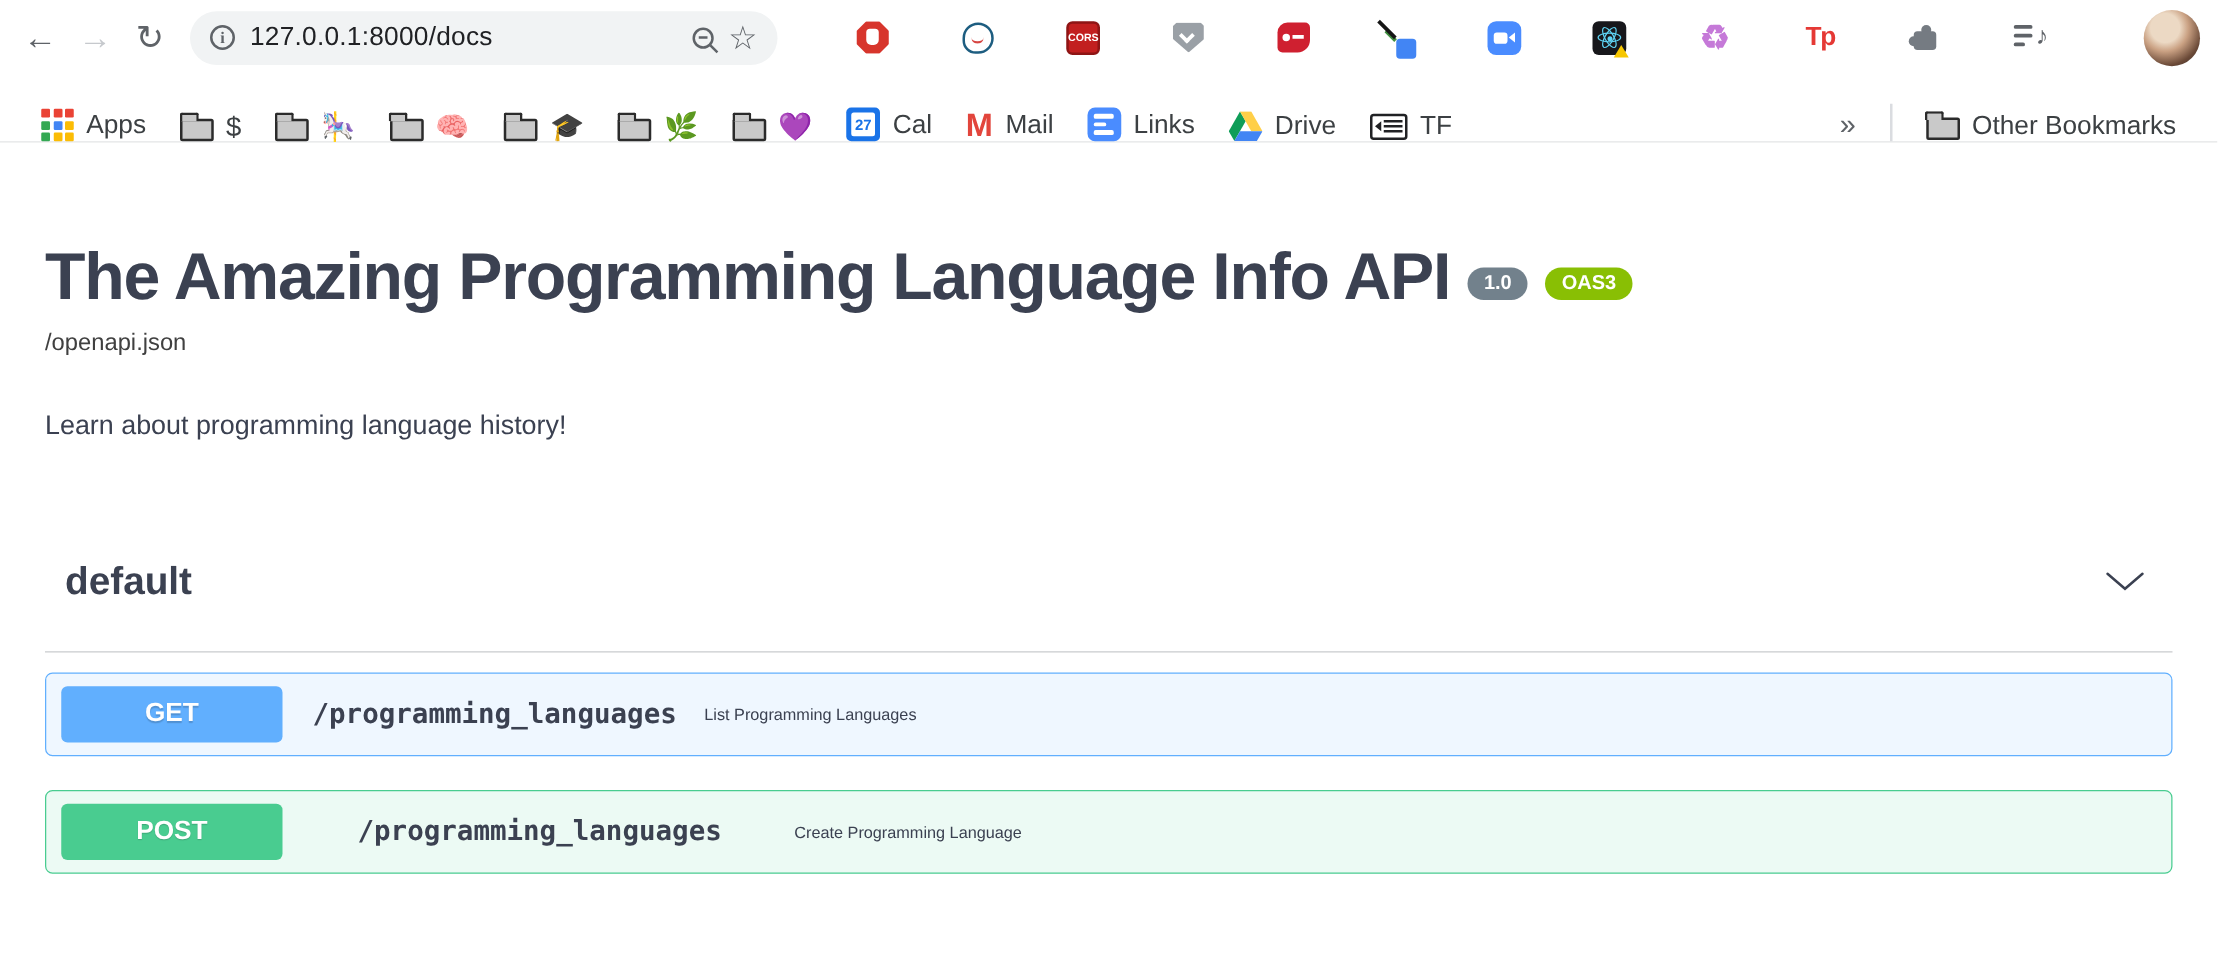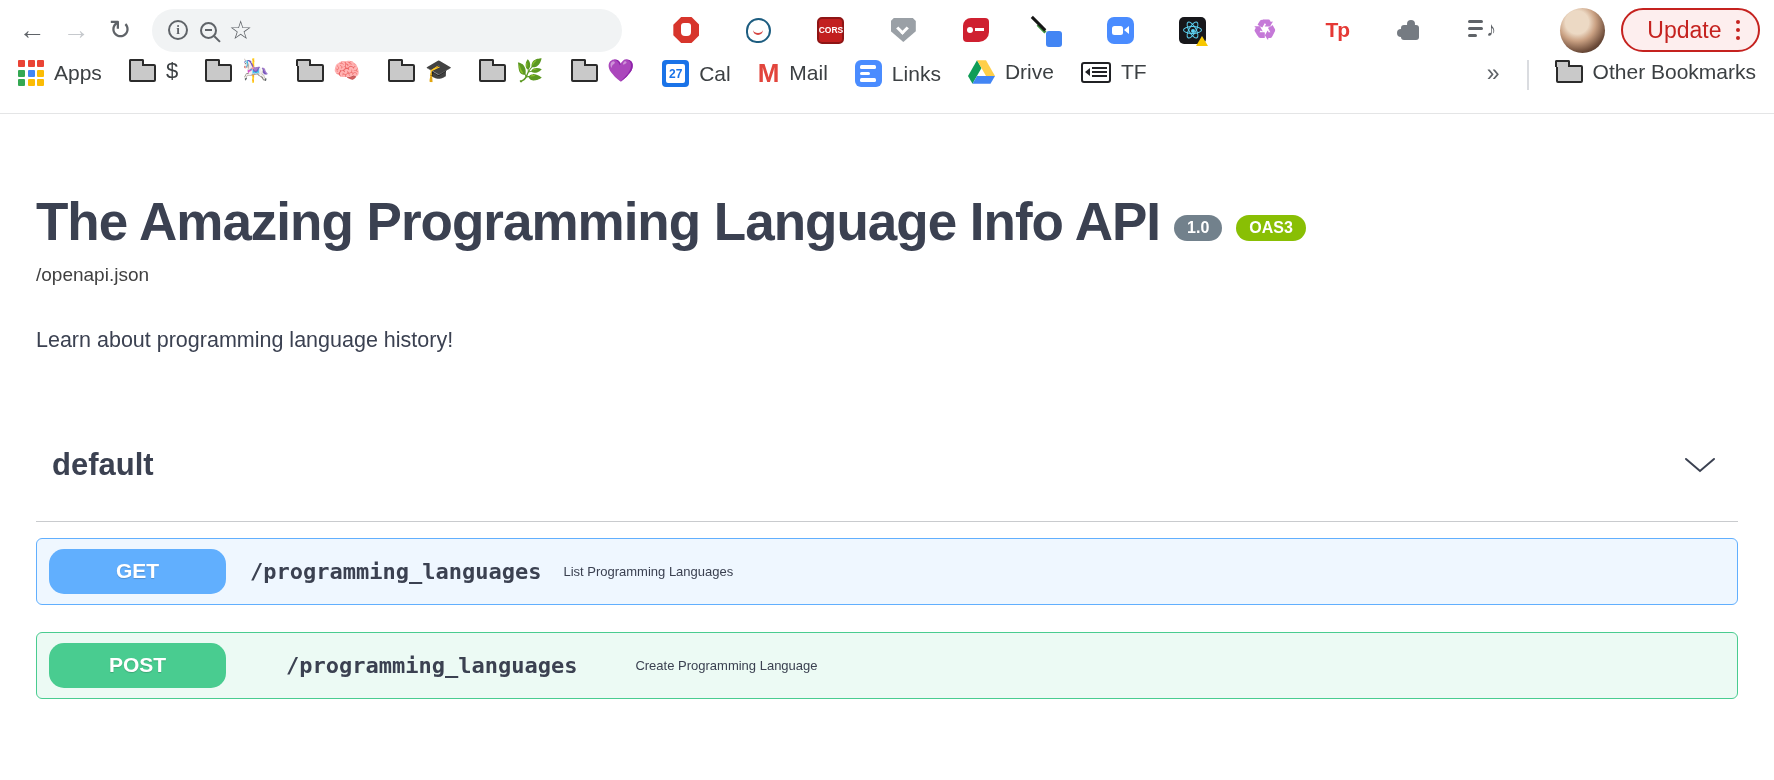--- a/index.html
+++ b/index.html
@@ -80,21 +80,21 @@
 
   .avatar { width:45px; height:45px; border-radius:50%; margin-left:14px; flex:0 0 auto; cursor:pointer;
     background:radial-gradient(circle at 38% 32%, #ecd9c4 0 28%, #caa183 45%, #6b4a38 72%, #2e2220 100%); }
 
   .update-btn { margin-left:16px; height:44px; padding:0 18px 0 24px; border:2px solid #c5221f; border-radius:23px;
     background:#fdeeee; color:#c5221f; font-size:23px; display:flex; align-items:center; gap:14px; cursor:pointer; flex:0 0 auto; }
   .kebab { display:flex; flex-direction:column; gap:3.5px; }
   .kebab i { width:4.5px; height:4.5px; border-radius:50%; background:#c5221f; }
 
   
-  .bookmarks { height:54px; display:flex; align-items:flex-start; padding:0 18px; gap:27px;
+  .bookmarks { height:54px; display:flex; align-items:flex-end; padding:0 33px; gap:27px;
     border-bottom:1px solid #e4e5e6; background:#fff; }
   .bm { display:flex; align-items:center; gap:10px; font-size:21px; color:#3c4043; cursor:pointer; white-space:nowrap; }
   .apps-grid { display:grid; grid-template-columns:repeat(3,7px); grid-template-rows:repeat(3,7px); gap:2.5px; }
   .apps-grid i { border-radius:1px; }
   .folder { width:27px; height:18px; background:#c9c9c9; border:2.2px solid #2b2b2b; border-radius:2px; position:relative; margin-top:4px; }
   .folder::before { content:""; position:absolute; top:-7px; left:-2.2px; width:11px; height:5px;
     background:#c9c9c9; border:2.2px solid #2b2b2b; border-bottom:none; border-radius:2px 2px 0 0; }
   .bm-emoji { font-size:22px; line-height:1; }
   .cal-icon { width:27px; height:27px; background:#1a73e8; border-radius:4px; display:flex; align-items:center; justify-content:center; }
   .cal-icon i { width:19px; height:19px; background:#fff; border-radius:2px; color:#1a73e8; font-size:12px; font-weight:700;
@@ -125,37 +125,38 @@
   .tag-section { margin-top:88px; }
   .tag-header { display:flex; align-items:center; justify-content:space-between;
     padding:6px 22px 38px 16px; border-bottom:1px solid #c9cbce; cursor:pointer; }
   .tag-title { font-size:31px; font-weight:700; color:#3b4151; }
   .chev { width:32px; height:16px; }
 
   .op { margin-top:16px; height:67px; border-radius:6px; display:flex; align-items:center; padding:0 12px; cursor:pointer; }
   .op + .op { margin-top:27px; }
   .op.get  { background:rgba(97,175,254,.10); border:1.6px solid #61affe; }
   .op.post { background:rgba(73,204,144,.10); border:1.6px solid #49cc90;gap:36px; }
-  .method { width:177px; height:45px; border-radius:15px; color:#fff; font-weight:700; font-size:21px;
+  .method { width:177px; height:45px; border-radius:5px; color:#fff; font-weight:700; font-size:21px;
     display:flex; align-items:center; justify-content:center; text-shadow:0 1px 1px rgba(0,0,0,.18); }
   .op.get  .method { background:#61affe; }
   .op.post .method { background:#49cc90; }
   .path { margin-left:24px; font-family:"DejaVu Sans Mono", monospace; font-weight:700; font-size:22px; color:#3b4151; }
   .summary { margin-left:22px; font-size:13px; color:#3b4151; }
 </style>
 </head>
 <body>
 
 <div class="toolbar">
   <button class="nav-btn">←</button>
   <button class="nav-btn disabled">→</button>
   <button class="nav-btn">↻</button>
 
   <div class="urlbar">
     <span class="info-circle">i</span>
+    <span class="url-text">127.0.0.1:8000/docs</span>
     <span class="mag"></span>
     <span class="star-glyph">☆</span>
   </div>
 
   <div class="ext-row">
     <span class="ext">
         <span class="octagon">
           <i></i>
         </span>
       </span>
@@ -218,28 +219,20 @@
           <i></i>
           <i></i>
           <i></i>
           <b>♪</b>
         </span>
       </span>
   </div>
 
   <span class="avatar"></span>
 
-  <button class="update-btn">
-    <span>Update</span>
-    <span class="kebab">
-        <i></i>
-        <i></i>
-        <i></i>
-      </span>
-  </button>
 </div>
 
 <div class="bookmarks">
   <span class="bm">
     <span class="apps-grid">
       <i style="background:#ea4335"></i>
         <i style="background:#ea4335"></i>
         <i style="background:#ea4335"></i>
       <i style="background:#34a853"></i>
         <i style="background:#4285f4"></i>

